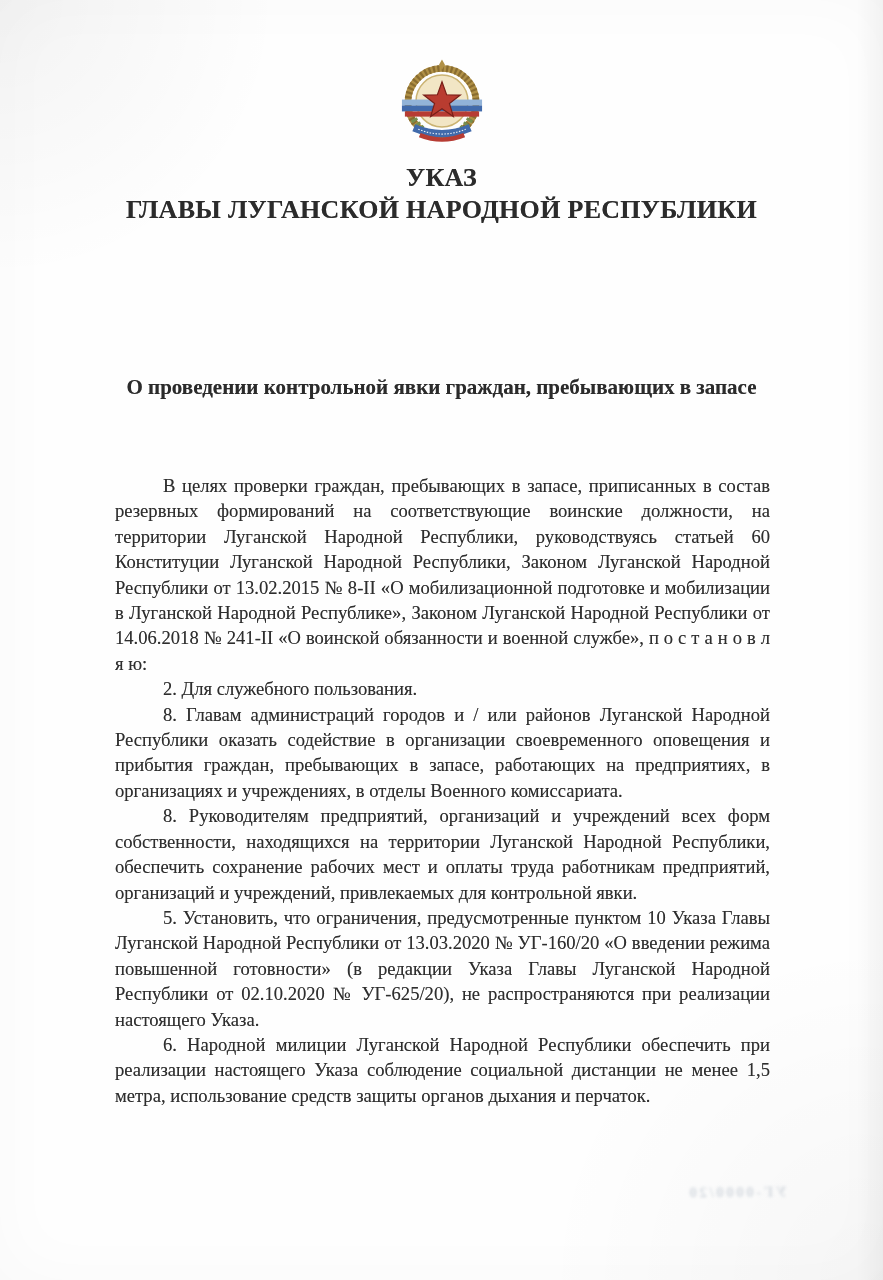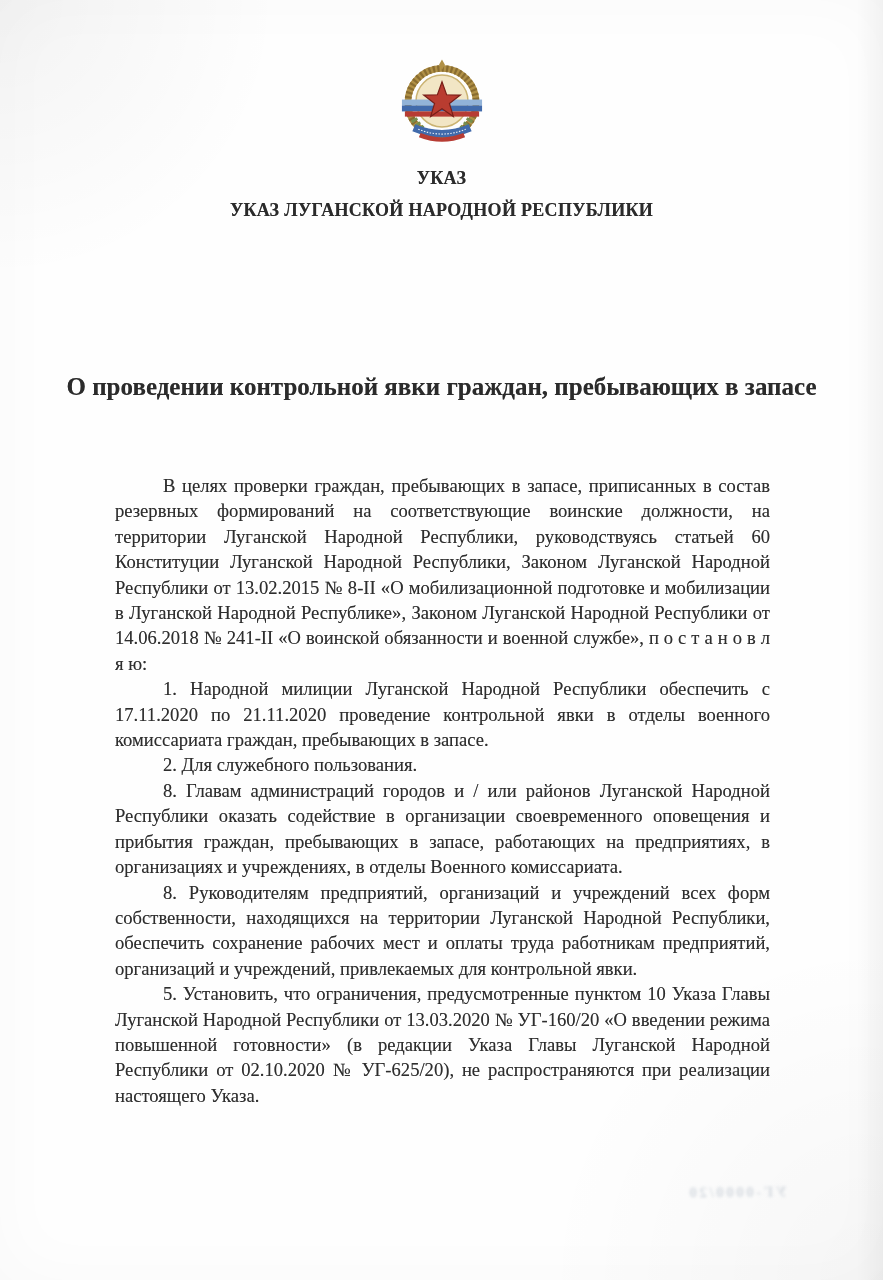--- a/index.html
+++ b/index.html
@@ -26,31 +26,31 @@
   }
   .emblem-wrap svg {
     width: 96px;
     height: 92px;
     filter: blur(0.4px) saturate(0.92);
   }
   .title-block {
     margin-top: 12px;
     text-align: center;
     font-weight: bold;
-    font-size: 18px;
+    font-size: 26px;
     line-height: 32px;
     letter-spacing: 0.3px;
     color: #2b2b2b;
     text-shadow: 0 0 0.5px rgba(43,43,43,0.55);
   }
   .subject {
     margin-top: 148px;
     text-align: center;
     font-weight: bold;
-    font-size: 25px;
+    font-size: 21px;
     line-height: 26px;
     color: #2b2b2b;
     text-shadow: 0 0 0.4px rgba(43,43,43,0.5);
   }
   .body-text {
     margin: 73px 113px 0 115px;
     font-size: 18.6px;
     line-height: 25.4px;
     text-align: justify;
     text-shadow: 0 0 0.4px rgba(46,46,46,0.45);
@@ -100,29 +100,29 @@
       <polygon points="60,32 66.2,49.5 84.7,50 70,61.2 75.3,79 60,68.5 44.7,79 50,61.2 35.3,50 53.8,49.5" fill="none" stroke-width="1.6" stroke="#7e1d16"></polygon>
 
       <path d="M22,94 Q60,110 98,94" fill="none" stroke-width="10" stroke="#3e6ab1"></path>
       <path d="M28,96 Q60,109 92,96" fill="none" stroke="#e8edf5" stroke-width="1.6" stroke-dasharray="2 2"></path>
       <path d="M30,104 Q60,116 90,104" fill="none" stroke-width="6" stroke="#bf3a31"></path>
     </svg>
   </div>
 
   <div class="title-block">
     <div>УКАЗ</div>
-    <div>УКАЗ ЛУГАНСКОЙ НАРОДНОЙ РЕСПУБЛИКИ</div>
+    <div>ГЛАВЫ ЛУГАНСКОЙ НАРОДНОЙ РЕСПУБЛИКИ</div>
   </div>
 
   <div class="subject">О проведении контрольной явки граждан, пребывающих в запасе</div>
 
   <div class="body-text">
     <p>В целях проверки граждан, пребывающих в запасе, приписанных в состав резервных формирований на соответствующие воинские должности, на территории Луганской Народной Республики, руководствуясь статьей 60 Конституции Луганской Народной Республики, Законом Луганской Народной Республики от 13.02.2015 № 8-II «О мобилизационной подготовке и мобилизации в Луганской Народной Республике», Законом Луганской Народной Республики от 14.06.2018 № 241-II «О воинской обязанности и военной службе», п о с т а н о в л я ю:</p>
-    <p>1. Народной милиции Луганской Народной Республики обеспечить с 17.11.2020 по 21.11.2020 проведение контрольной явки в отделы военного комиссариата граждан, пребывающих в запасе.</p>
     <p>2. Для служебного пользования.</p>
     <p>8. Главам администраций городов и / или районов Луганской Народной Республики оказать содействие в организации своевременного оповещения и прибытия граждан, пребывающих в запасе, работающих на предприятиях, в организациях и учреждениях, в отделы Военного комиссариата.</p>
     <p>8. Руководителям предприятий, организаций и учреждений всех форм собственности, находящихся на территории Луганской Народной Республики, обеспечить сохранение рабочих мест и оплаты труда работникам предприятий, организаций и учреждений, привлекаемых для контрольной явки.</p>
     <p>5. Установить, что ограничения, предусмотренные пунктом 10 Указа Главы Луганской Народной Республики от 13.03.2020 № УГ-160/20 «О введении режима повышенной готовности» (в редакции Указа Главы Луганской Народной Республики от 02.10.2020 № УГ-625/20), не распространяются при реализации настоящего Указа.</p>
+    <p>6. Народной милиции Луганской Народной Республики обеспечить при реализации настоящего Указа соблюдение социальной дистанции не менее 1,5 метра, использование средств защиты органов дыхания и перчаток.</p>
   </div>
 
   <div class="bleed-through">УГ-0000/20</div>
 
 </div>
 
 </body></html>

